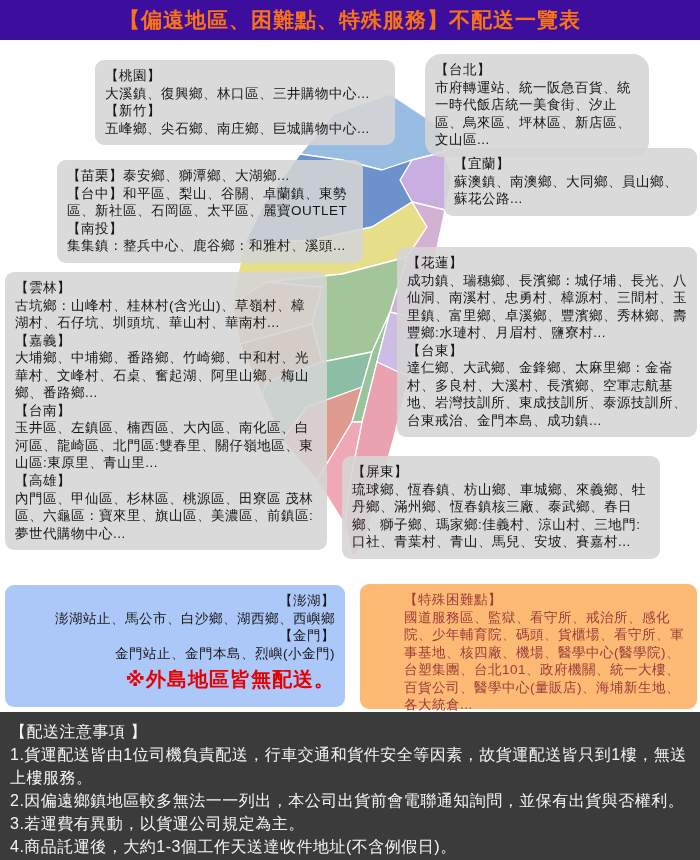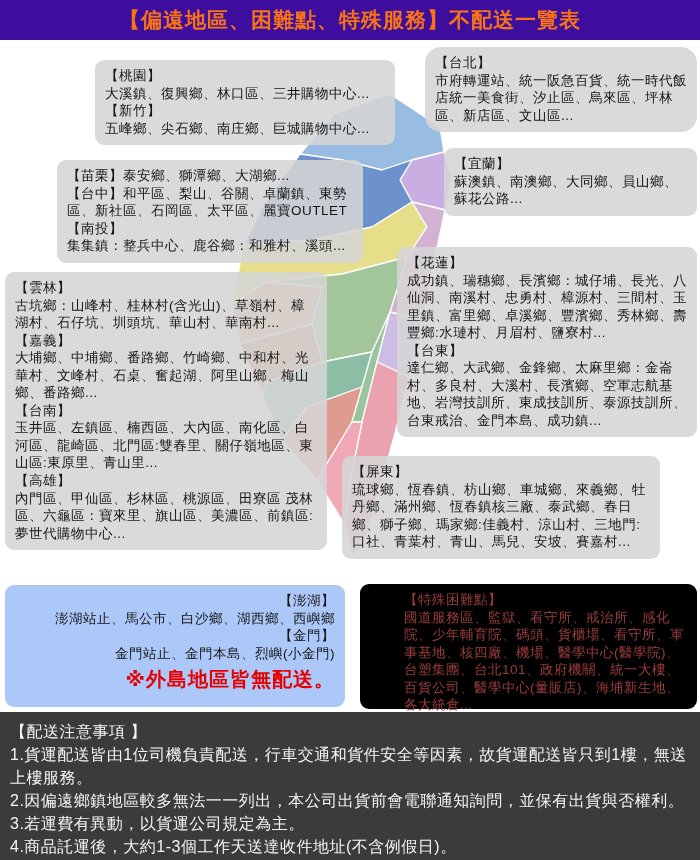--- a/index.html
+++ b/index.html
@@ -24,21 +24,21 @@
     padding:7px 10px 8px 10px;
     font-size:13.5px; line-height:1.3; color:#161616;
     letter-spacing:.5px;
   }
   .sec-title-block { display:block; }
   .sec-title-inline { display:inline;margin-top:8px; }
   .box-islands {
     background:#ACC8F8; z-index:3;text-align:right;
   }
   .box-special {
-    background:#000000; color:#9C3C3C; z-index:3;padding-left:44px;
+    background:#fdba74; color:#9C3C3C; z-index:3;padding-left:44px;
   }
   .warning-red {
     display:block; margin-top:4px;
     color:#E60000; font-size:20px; font-weight:bold; letter-spacing:1px;
   }
   .footer {
     position:absolute; left:0; top:712px; width:700px; height:148px;
     background:#3B3B3B; color:#f4f4f4; z-index:5;
     padding:8px 10px 0 10px; font-size:16px; line-height:23px; letter-spacing:.5px;
   }
@@ -71,21 +71,21 @@
   </svg>
 </div>
 
 <div class="box" style="left:95px; top:60px; width:300px;">
   <span class="sec-title-block">【桃園】</span>
   <span>大溪鎮、復興鄉、林口區、三井購物中心...</span>
   <span class="sec-title-block">【新竹】</span>
   <span>五峰鄉、尖石鄉、南庄鄉、巨城購物中心...</span>
 </div>
 
-<div class="box" style="left:425px; top:47px; width:272px;border-radius:16px;">
+<div class="box" style="left:425px; top:54px; width:224px;border-radius:16px;">
   <span class="sec-title-block">【台北】</span>
   <span>市府轉運站、統一阪急百貨、統一時代飯店統一美食街、汐止區、烏來區、坪林區、新店區、文山區...</span>
 </div>
 
 <div class="box" style="left:57px; top:160px; width:306px;">
   <span class="sec-title-inline">【苗栗】</span><span>泰安鄉、獅潭鄉、大湖鄉...</span><br>
   <span class="sec-title-inline">【台中】</span><span>和平區、梨山、谷關、卓蘭鎮、東勢區、新社區、石岡區、太平區、麗寶OUTLET</span>
   <span class="sec-title-block">【南投】</span>
   <span>集集鎮：整兵中心、鹿谷鄉：和雅村、溪頭...</span>
 </div>

